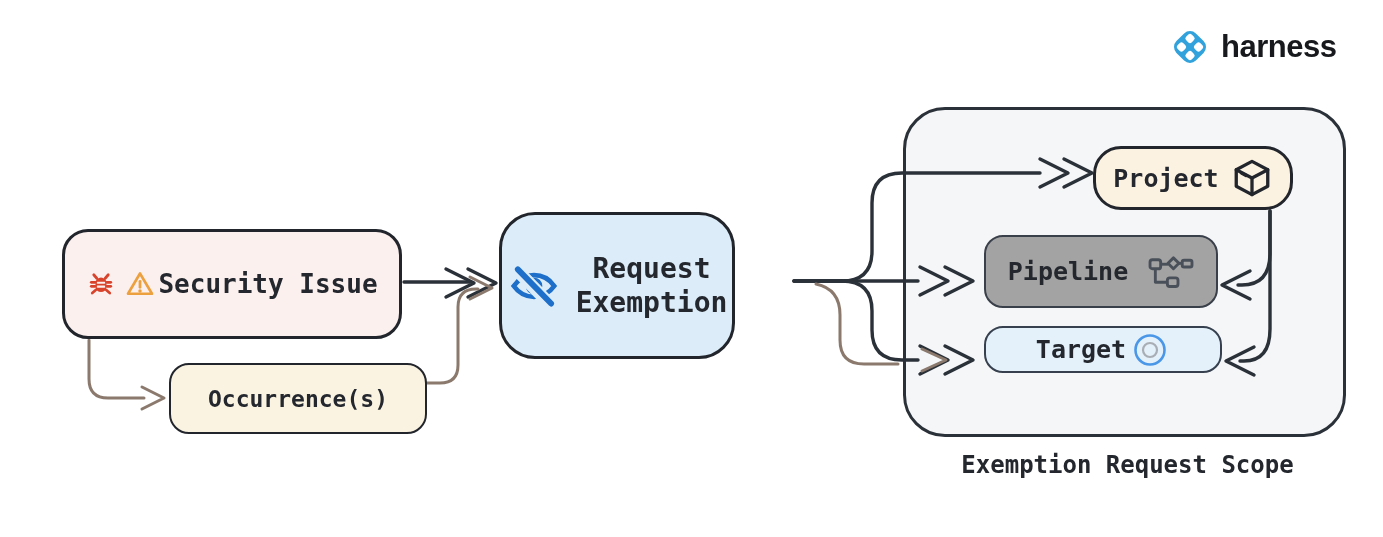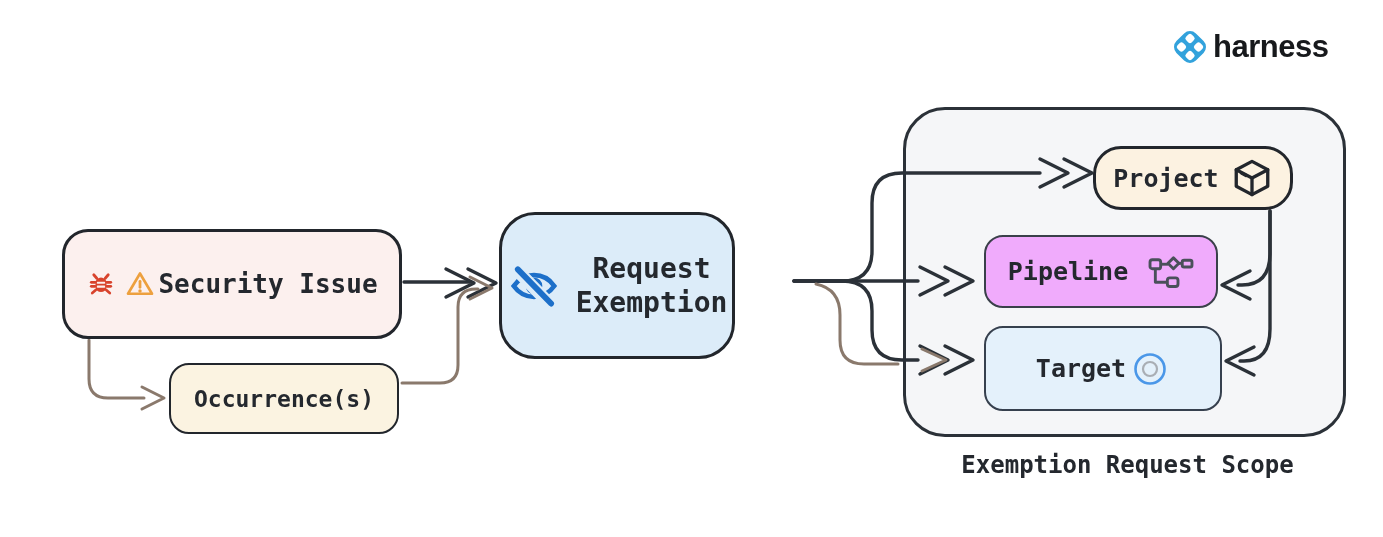--- a/index.html
+++ b/index.html
@@ -10,40 +10,40 @@
 
   .scope-box{position:absolute;left:903px;top:107px;width:443px;height:330px;background:#f5f6f8;
              border:3.2px solid #2b3138;border-radius:42px;z-index:0;box-sizing:border-box;}
   .connectors{position:absolute;left:0;top:0;z-index:1;pointer-events:none;}
 
   .node-security{left:62px;top:229px;width:340px;height:110px;background:#fcf0ee;
                  border:3.4px solid #22262c;border-radius:26px;flex-direction:row;gap:3px;z-index:2;}
   .node-security .icons{display:flex;gap:9px;align-items:center;}
   .node-security .lbl{font-size:26px;}
 
-  .node-occurrence{left:169px;top:363px;width:230px;height:71px;background:#fbf3e1;
+  .node-occurrence{left:169px;top:363px;width:258px;height:71px;background:#fbf3e1;
                    border:2.6px solid #22262c;border-radius:20px;z-index:2;}
   .node-occurrence .lbl{font-size:23px;}
 
   .node-exemption{left:499px;top:212px;width:236px;height:147px;background:#dcecf9;
                   border:3.6px solid #22262c;border-radius:36px;gap:15px;z-index:2;}
   .node-exemption .lbl{font-size:28px;line-height:1.2;white-space:pre-line;text-align:center;}
 
   .node-project{left:1093px;top:146px;width:200px;height:64px;background:#fcf2e1;
                 border:3px solid #22262c;border-radius:28px;gap:12px;z-index:2;}
-  .node-pipeline{left:984px;top:235px;width:234px;height:73px;background:#f0abfc;
+  .node-pipeline{left:984px;top:235px;width:234px;height:73px;background:#a3a3a3;
                  border:2.4px solid #3a404a;border-radius:19px;gap:20px;z-index:2;}
-  .node-target{left:984px;top:326px;width:238px;height:85px;background:#e4f1fb;
+  .node-target{left:984px;top:326px;width:238px;height:47px;background:#e4f1fb;
                border:2.4px solid #36404e;border-radius:19px;gap:4px;z-index:2;}
   .node-project .lbl,.node-pipeline .lbl,.node-target .lbl{font-size:25px;}
 
   .scope-caption{position:absolute;left:906px;top:451px;width:443px;text-align:center;
                  font-size:24px;font-weight:bold;color:#24282e;z-index:2;}
 
-  .brand{position:absolute;left:1170px;top:27px;display:flex;align-items:center;gap:3px;z-index:3;}
+  .brand{position:absolute;left:1170px;top:27px;display:flex;align-items:center;gap:11px;z-index:3;}
   .brand-name{font-family:"Liberation Sans",sans-serif;font-weight:bold;font-size:31px;
               letter-spacing:-0.5px;color:#17191c;}
 </style>
 </head>
 <body>
 
 <div class="stage">
 
   <div class="scope-box"></div>
 

